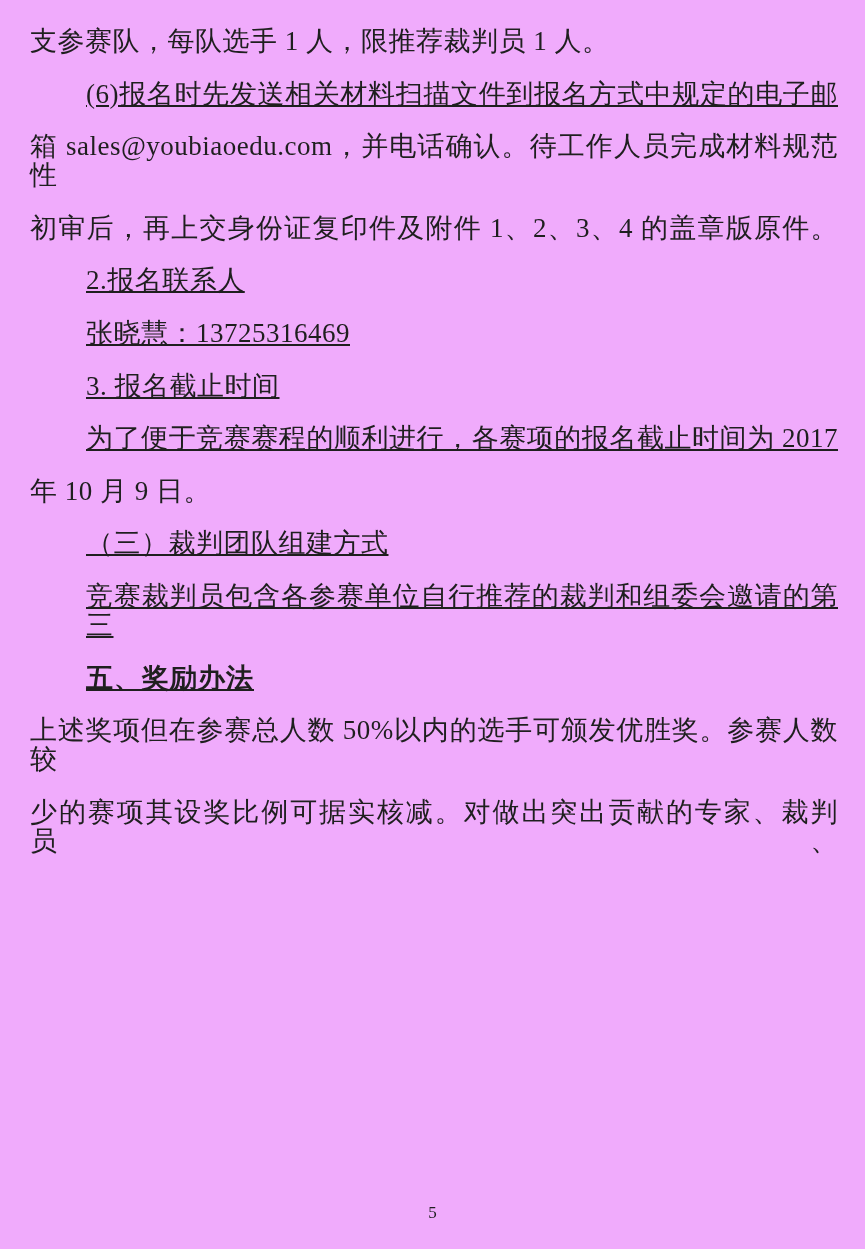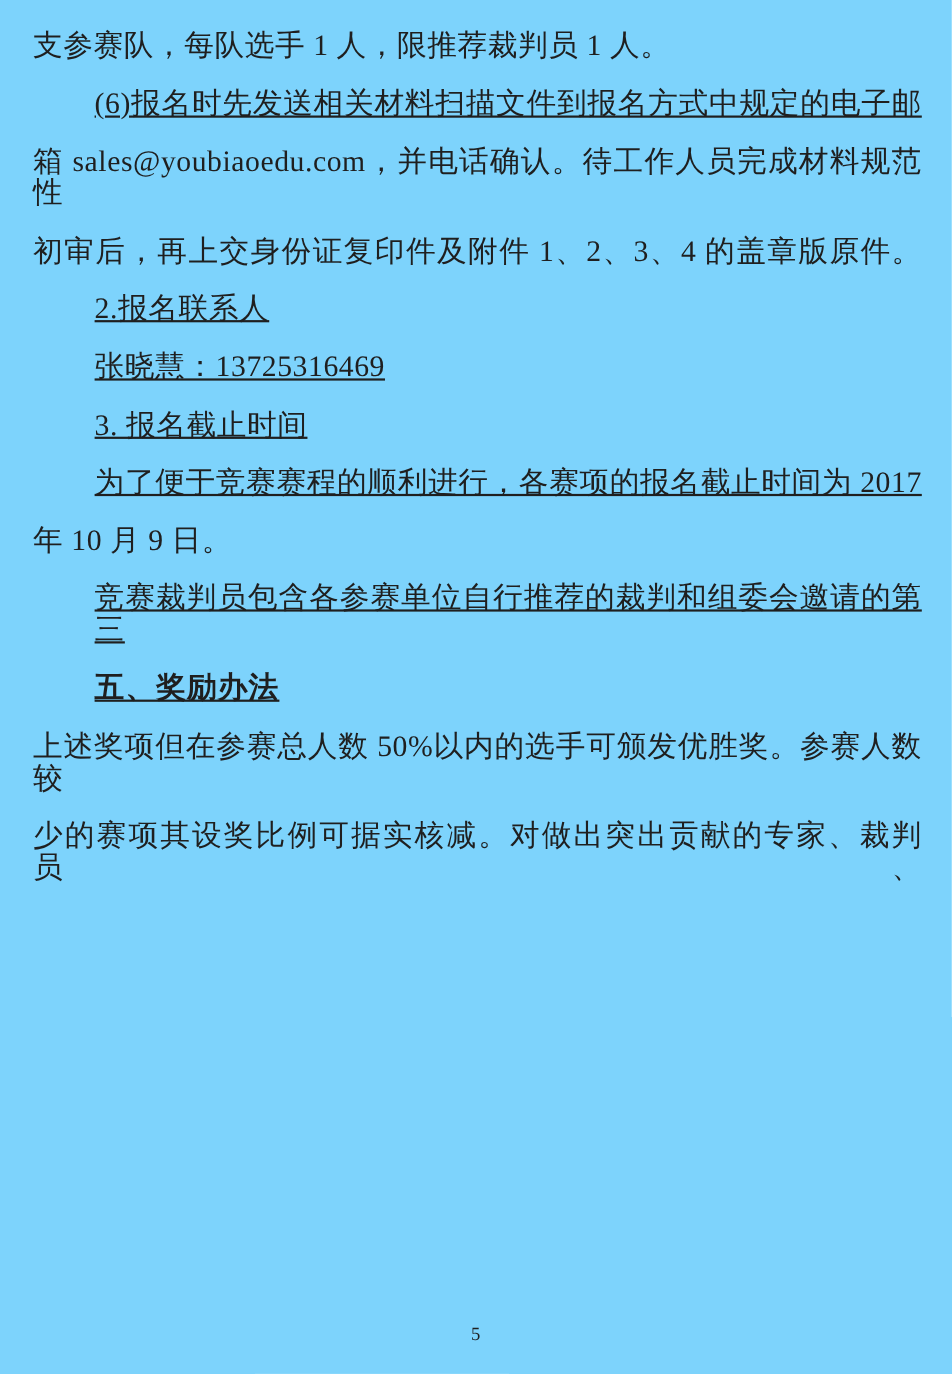--- a/index.html
+++ b/index.html
@@ -48,31 +48,32 @@
     right: 0;
     bottom: 26px;
     text-align: center;
     font-size: 17px;
     color: #1f1f1f;
   }
 </style>
 </head>
 <body>
 
-<div class="page" style="background: #7dd3fc; color: rgb(31, 31, 31);">
+<div class="page" style="background: #f0abfc; color: rgb(31, 31, 31);">
   <div class="content">
     <div class="line">支参赛队，每队选手 1 人，限推荐裁判员 1 人。</div>
     <div class="line indent justify">(6)报名时先发送相关材料扫描文件到报名方式中规定的电子邮</div>
     <div class="line justify">箱 sales@youbiaoedu.com，并电话确认。待工作人员完成材料规范性</div>
     <div class="line justify">初审后，再上交身份证复印件及附件 1、2、3、4 的盖章版原件。</div>
     <div class="line indent">2.报名联系人</div>
     <div class="line indent">张晓慧：13725316469</div>
     <div class="line indent">3. 报名截止时间</div>
     <div class="line indent justify">为了便于竞赛赛程的顺利进行，各赛项的报名截止时间为 2017</div>
     <div class="line">年 10 月 9 日。</div>
+    <div class="line indent">（三）裁判团队组建方式</div>
     <div class="line indent justify">竞赛裁判员包含各参赛单位自行推荐的裁判和组委会邀请的第三</div>
     <div class="line indent heading">五、奖励办法</div>
     <div class="line justify">上述奖项但在参赛总人数 50%以内的选手可颁发优胜奖。参赛人数较</div>
     <div class="line justify">少的赛项其设奖比例可据实核减。对做出突出贡献的专家、裁判员、</div>
 
   </div>
   <div class="page-number">5</div>
 </div>
 
 </body></html>

